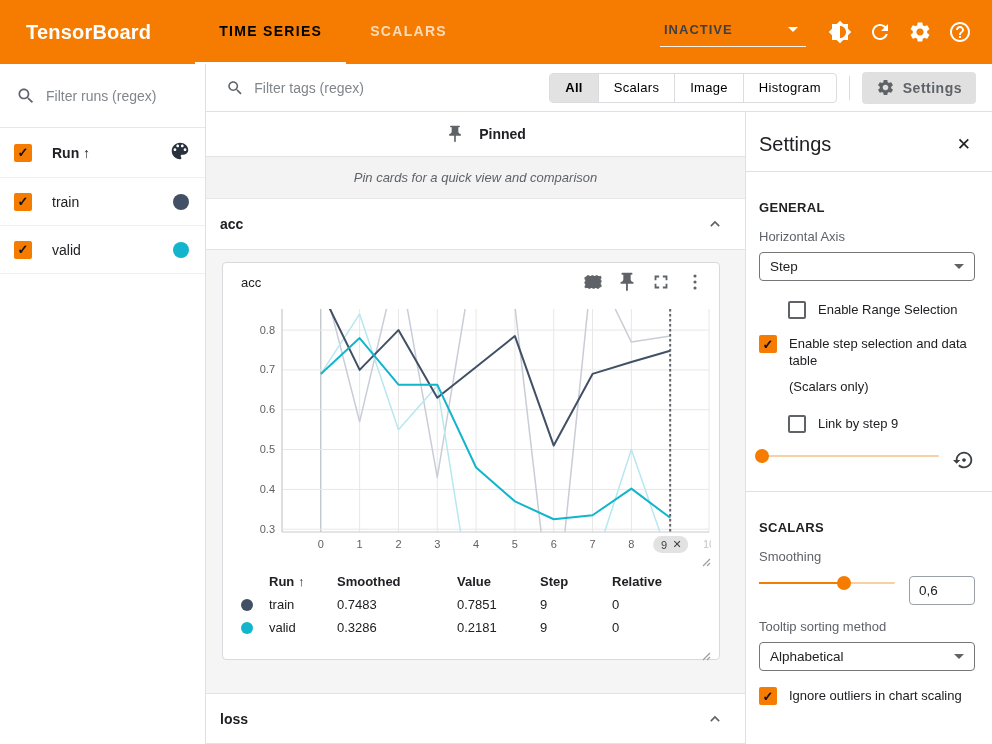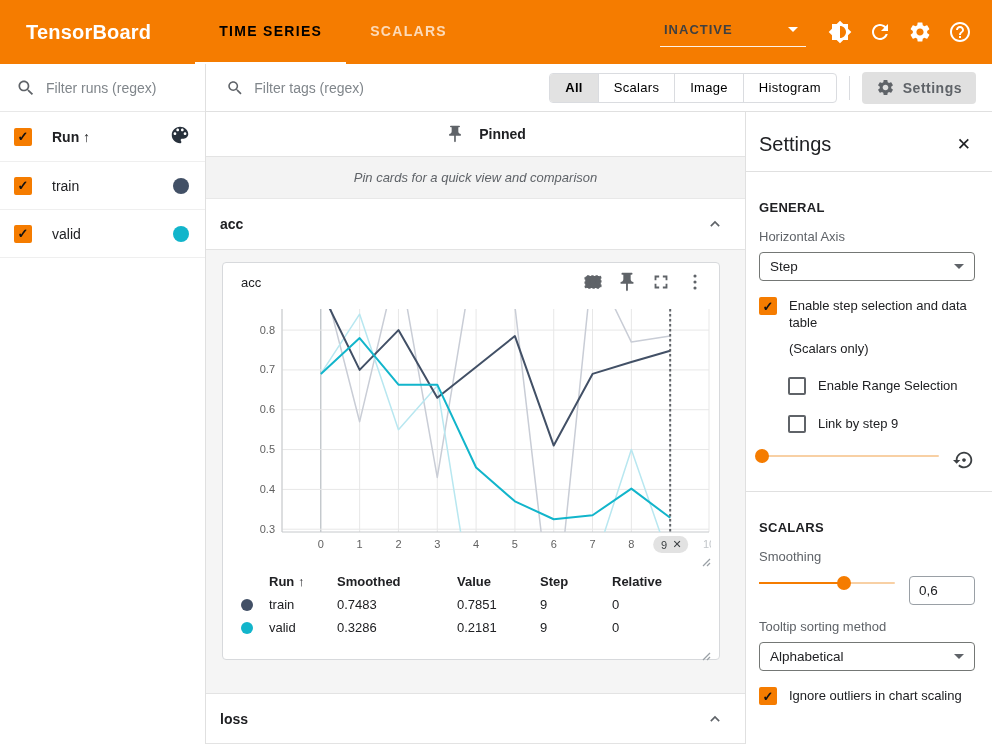--- a/index.html
+++ b/index.html
@@ -18,21 +18,21 @@
   .hicons { align-self:center; display:flex; align-items:center; margin-right:12px; }
   .ibtn { width:24px; height:24px; margin:0 8px; cursor:pointer; }
   .ibtn svg { width:24px; height:24px; fill:#fff; }
 
   
   .app-body { display:flex; height:680px; }
   .sidebar { width:206px; border-right:1px solid #e0e0e0; background:#fff; flex:none; }
   .main-col { flex:1; display:flex; flex-direction:column; min-width:0; }
 
   
-  .filter-row { height:48px; display:flex; align-items:center; padding-left:16px; gap:10px; border-bottom:1px solid #e8e8e8; }
+  .filter-row { height:64px; display:flex; align-items:center; padding-left:16px; gap:10px; border-bottom:1px solid #e8e8e8; }
   .filter-row svg { width:20px; height:20px; fill:#5f6368; flex:none; }
   .filter-input { border:none; outline:none; font-size:14px; color:#202124; width:100%; font-family:inherit; background:transparent; }
   .filter-input::placeholder { color:#80868b; }
   .run-row { height:48px; display:flex; align-items:center; padding:0 14px; border-bottom:1px solid #efefef; }
   .run-row.hdr { height:50px; }
   .run-row .lbl { margin-left:20px; font-size:14px; flex:1; }
   .run-row .lbl.b { font-weight:700; }
   .dotc { width:16px; height:16px; border-radius:50%; flex:none; margin-right:2px; }
   .palette svg { width:22px; height:22px; fill:#28313c; }
 
@@ -346,27 +346,27 @@
         </div>
         <div class="sp-hr"></div>
 
         <div class="sp-sec-h">GENERAL</div>
         <div class="sp-lbl">Horizontal Axis</div>
         <div class="select">
           <span>Step</span>
           <span class="caret-g"></span>
         </div>
 
+        <div class="cbrow indent">
+          <span class="cb"></span>
+          <span>Enable Range Selection</span>
+        </div>
         <div class="cbrow">
           <span class="cb checked"></span>
           <span><span>Enable step selection and data table</span><br><span class="note" style="display:inline-block;margin-top:9px;">(Scalars only)</span></span>
-        </div>
-        <div class="cbrow indent">
-          <span class="cb"></span>
-          <span>Enable Range Selection</span>
         </div>
         <div class="cbrow indent">
           <span class="cb"></span>
           <span>Link by step 9</span>
         </div>
 
         <div class="slider-row">
           <div class="slider" style="--pct: 0%;">
             <div class="track"></div>
               <div class="fill"></div>

